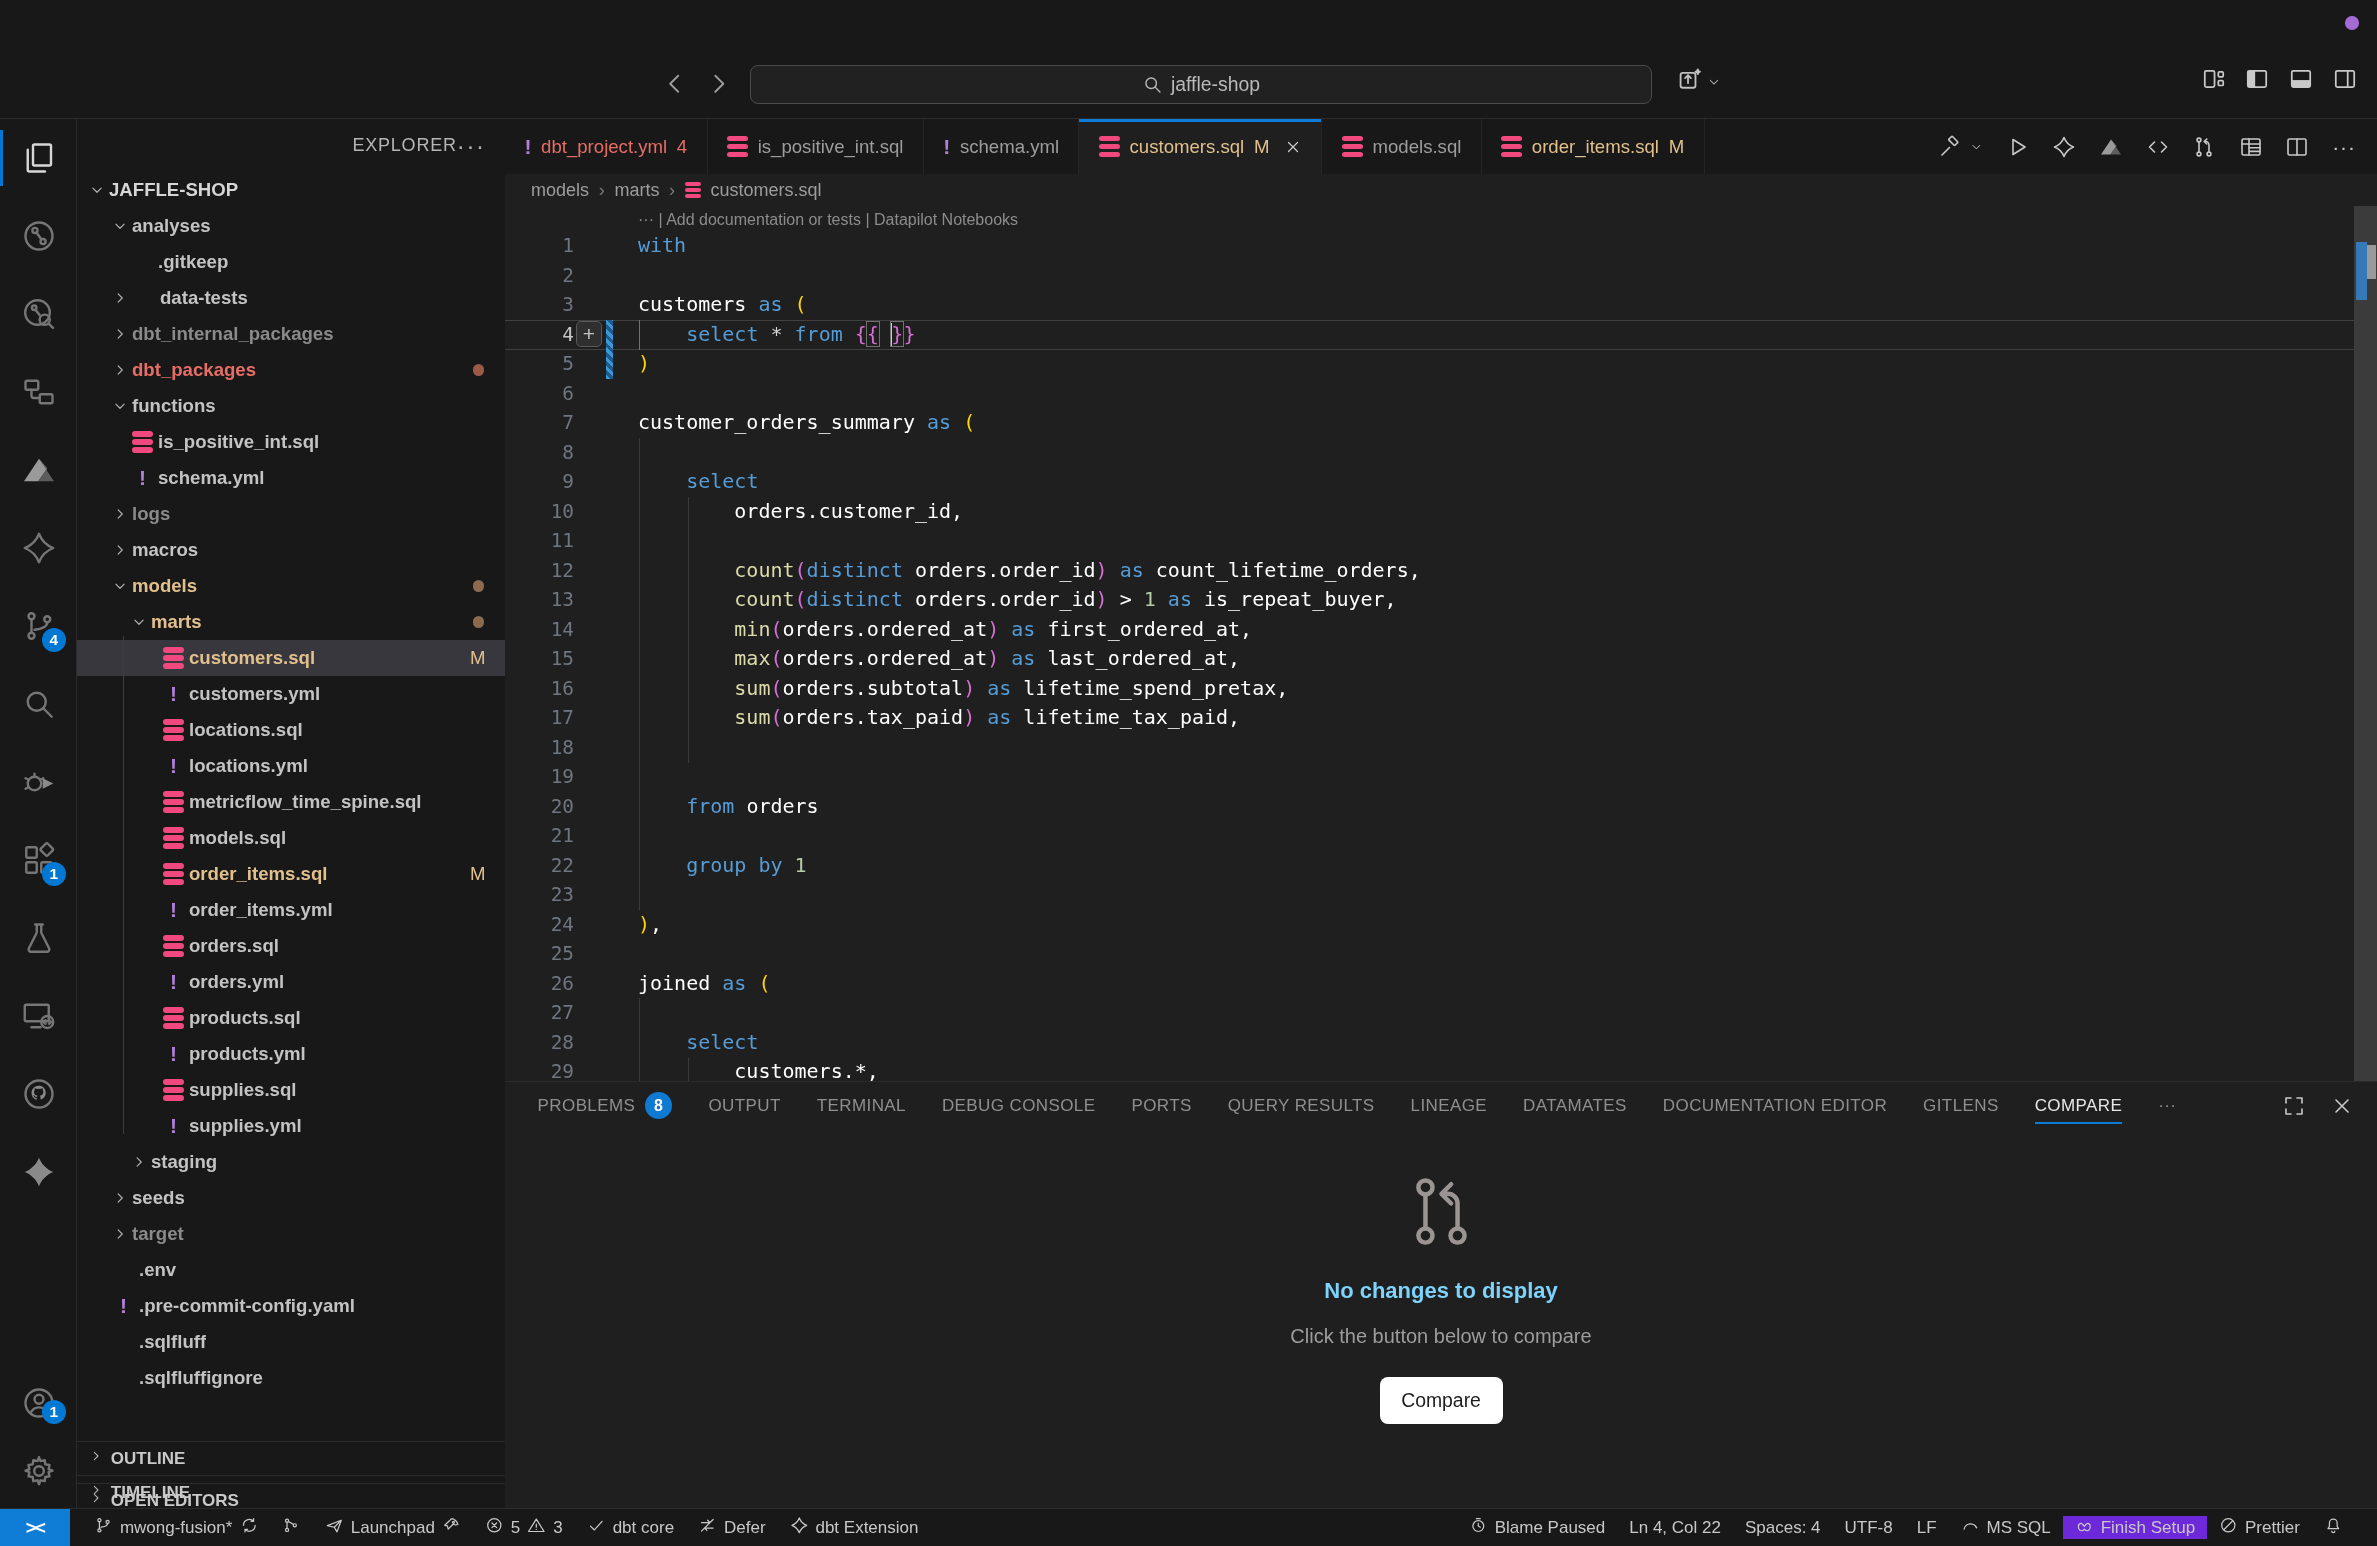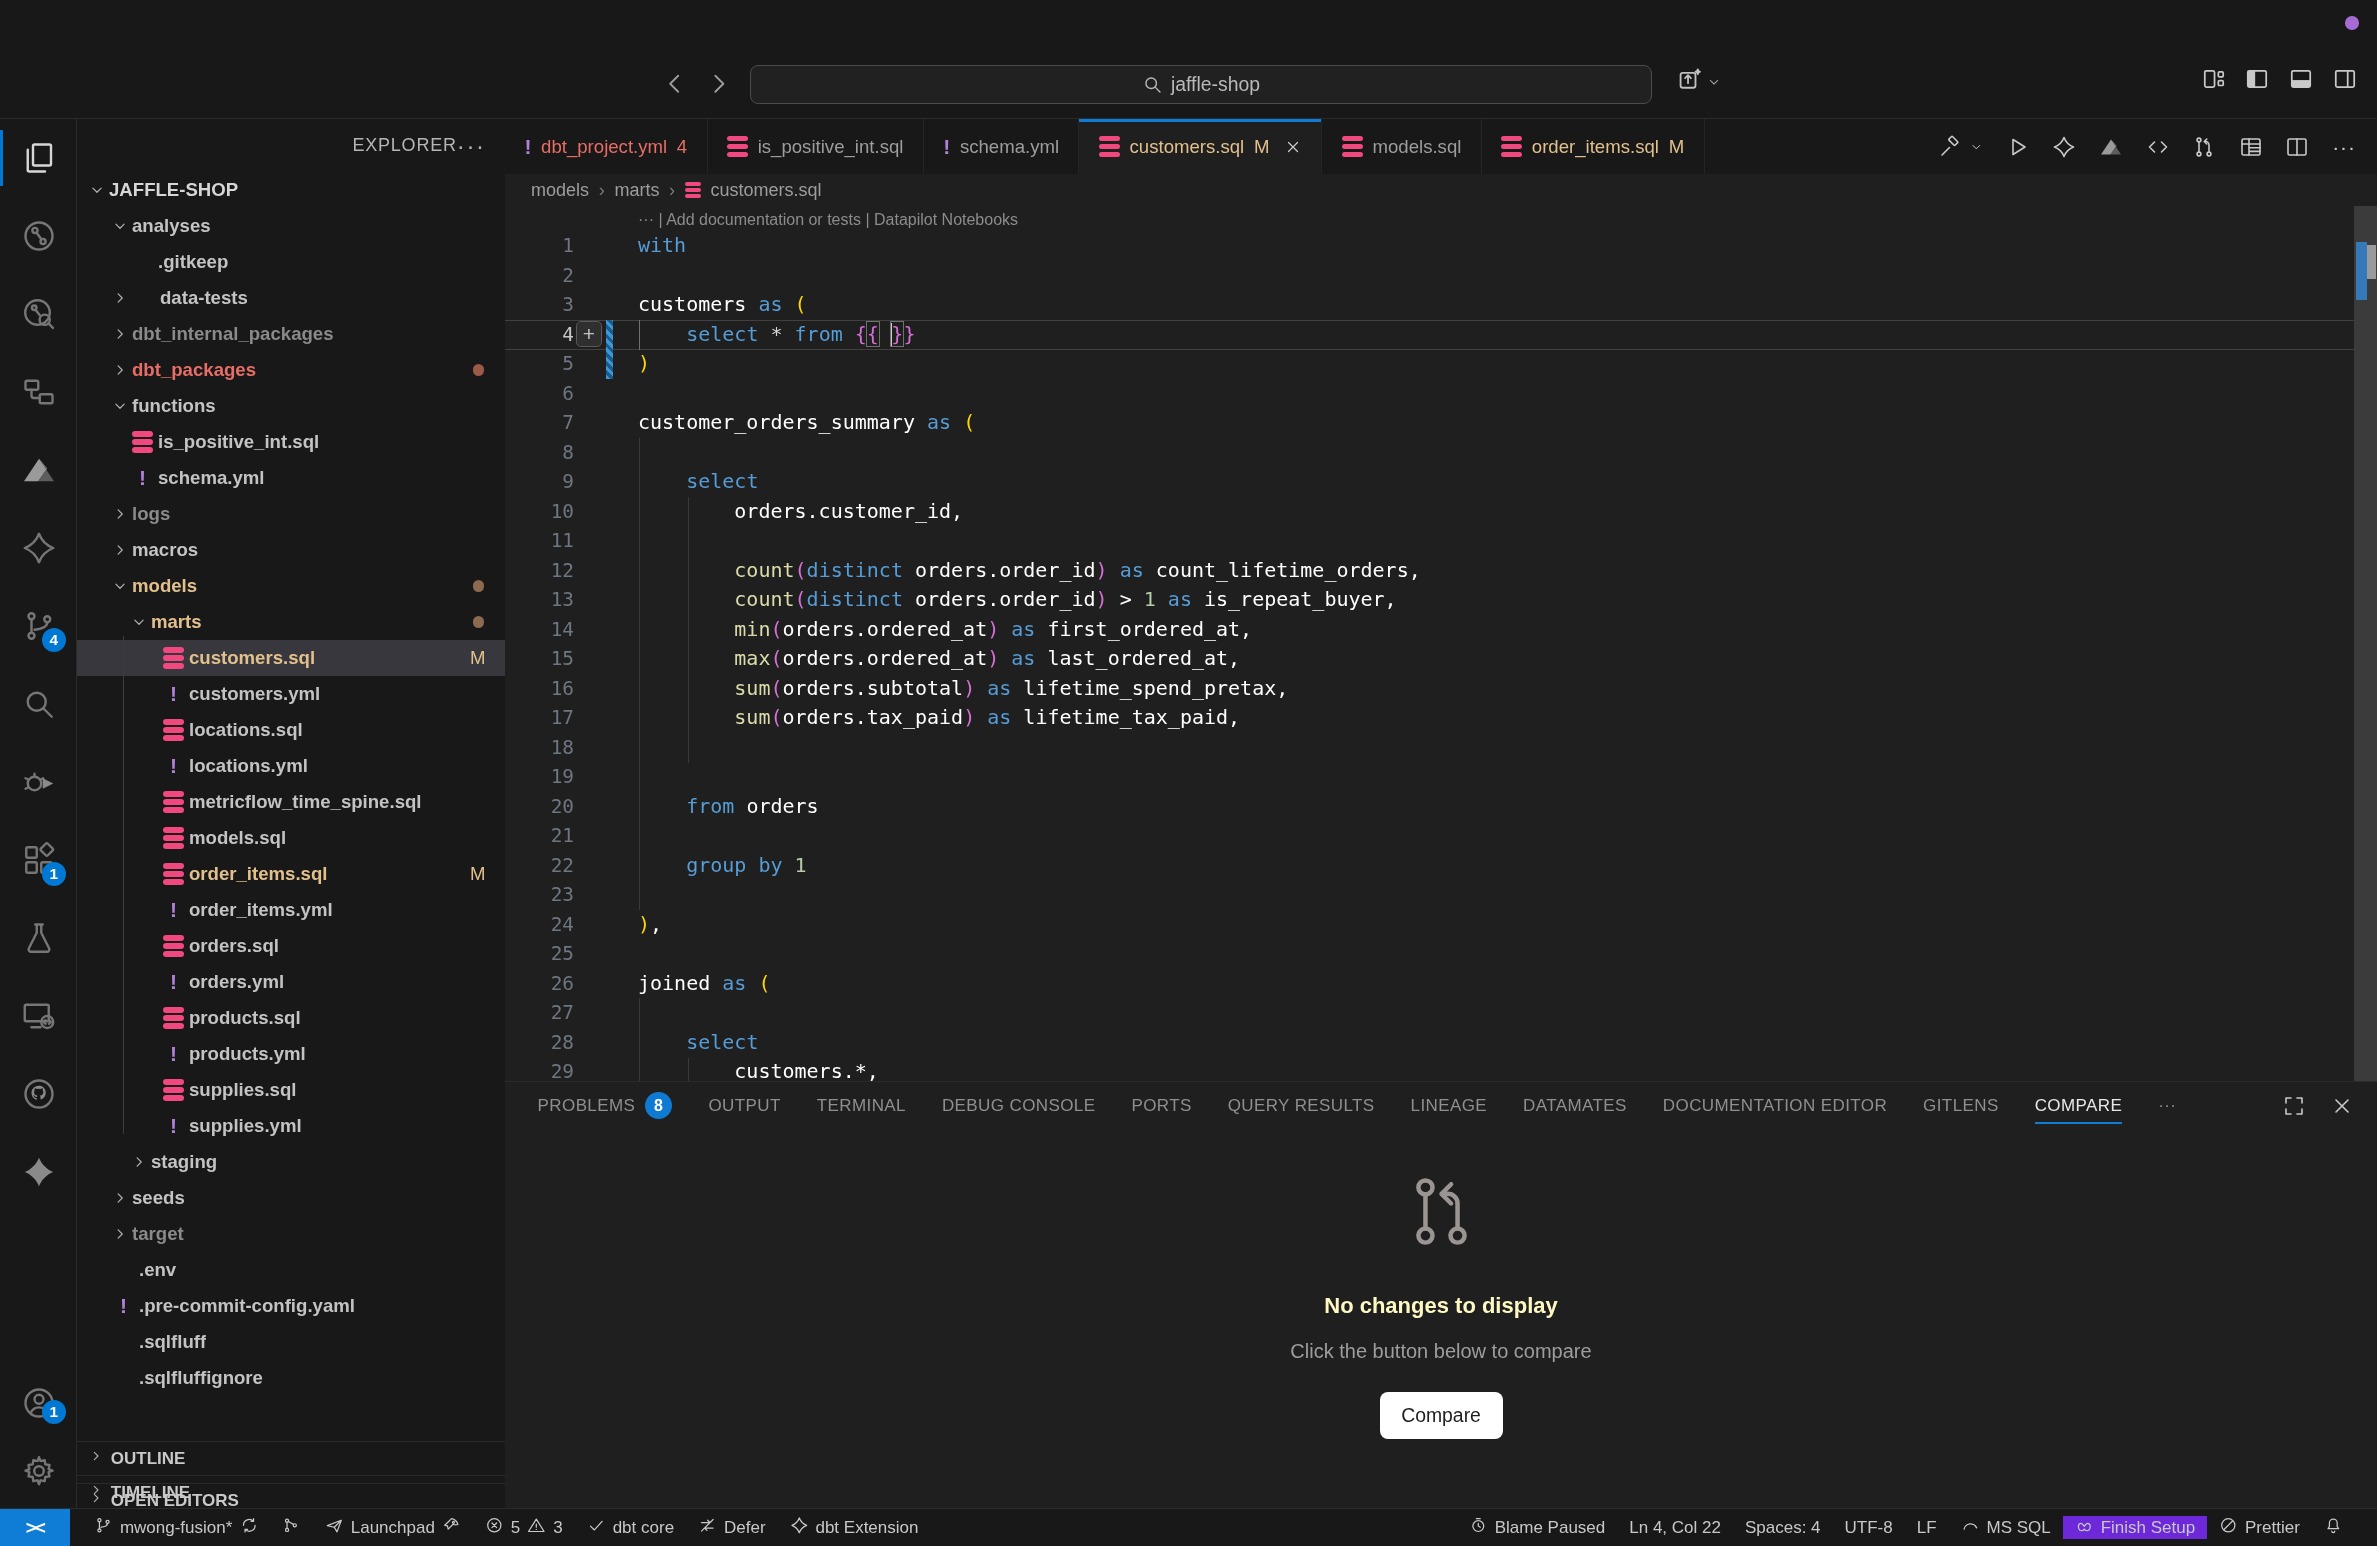--- a/index.html
+++ b/index.html
@@ -108,21 +108,21 @@
     color:#8f8f8f; cursor:pointer; position:relative; white-space:nowrap; }
   .ptab.active { color:#e7e7e7; }
   .ptab.active::after { content:""; position:absolute; left:18px; right:18px; bottom:4.9px; height:2.4px; background:#0f7cd6; }
   .pbadge { min-width:27.5px; height:27.5px; padding:0 6.5px; border-radius:14.6px; background:#0f7ad1; color:#fff;
     font-size:16px; font-weight:700; display:flex; align-items:center; justify-content:center; }
   #panel-acts { margin-left:auto; display:flex; gap:24px; padding-right:22.6px; color:#c9c9c9; }
   #panel-acts .pa { width:24px; height:24px; cursor:pointer; }
   #panel-empty { position:absolute; left:0; right:0; top:47px; bottom:0; display:flex; flex-direction:column;
     align-items:center; justify-content:flex-start; }
   #cmp-icon { width:77px; height:77px; color:#9a9593; margin-top:44px; }
-  #cmp-title { margin-top:43px; font-size:22px; font-weight:700; color:#fef9c3; }
+  #cmp-title { margin-top:28px; font-size:22px; font-weight:700; color:#7dd3fc; }
   #cmp-sub { margin-top:21px; font-size:20px; color:#9d9d9d; }
   #cmp-btn { margin-top:29px; width:123px; height:47px; background:#ffffff; color:#1e1e1e; border:none;
     border-radius:8px; font-size:19.4px; font-family:"Liberation Sans",sans-serif; cursor:pointer; }
 
   
   #statusbar { position:absolute; left:0; right:0; bottom:0; height:38px; background:#181818;
     border-top:0.8px solid #2b2b2b; display:flex; align-items:center; font-size:17px; color:#c8c8c8; }
   #remote { width:70px; height:100%; background:#0f7cd6; color:#fff; display:flex; align-items:center;
     justify-content:center; font-weight:700; font-size:18.6px; letter-spacing:-1.6px; cursor:pointer; }
   .sitem { display:flex; align-items:center; gap:7.3px; margin-left:24px; cursor:pointer; white-space:nowrap; height:100%; }

